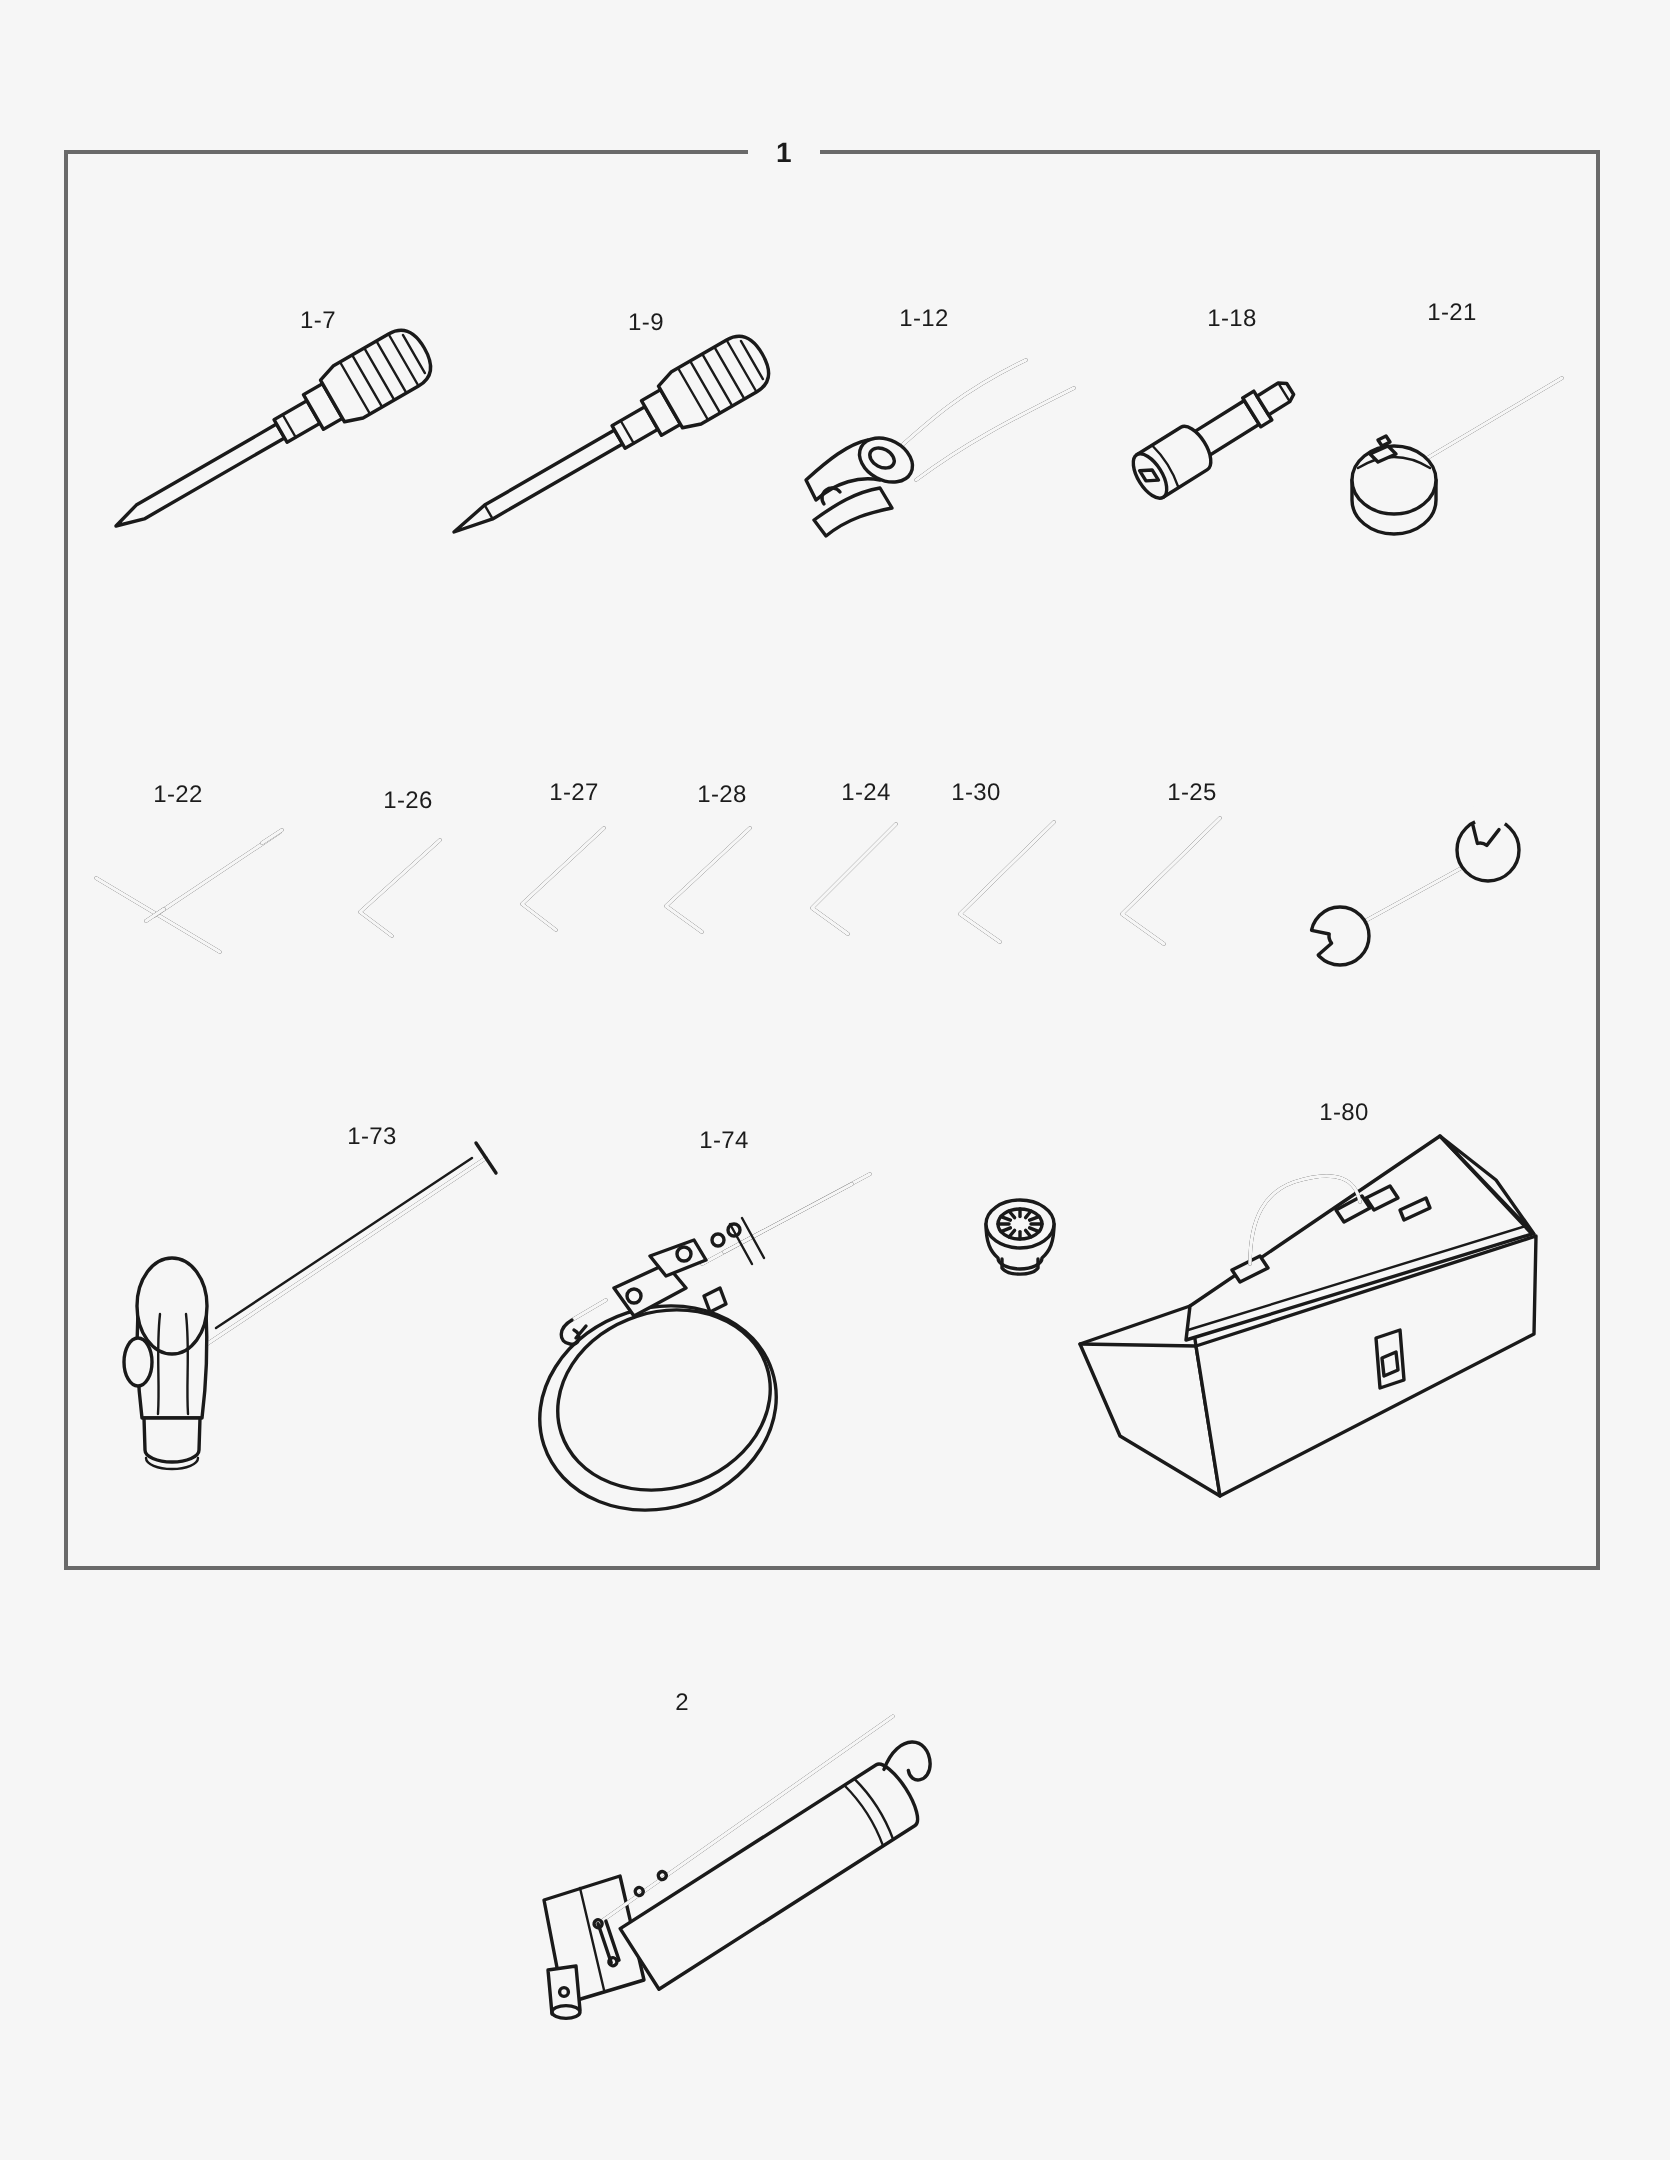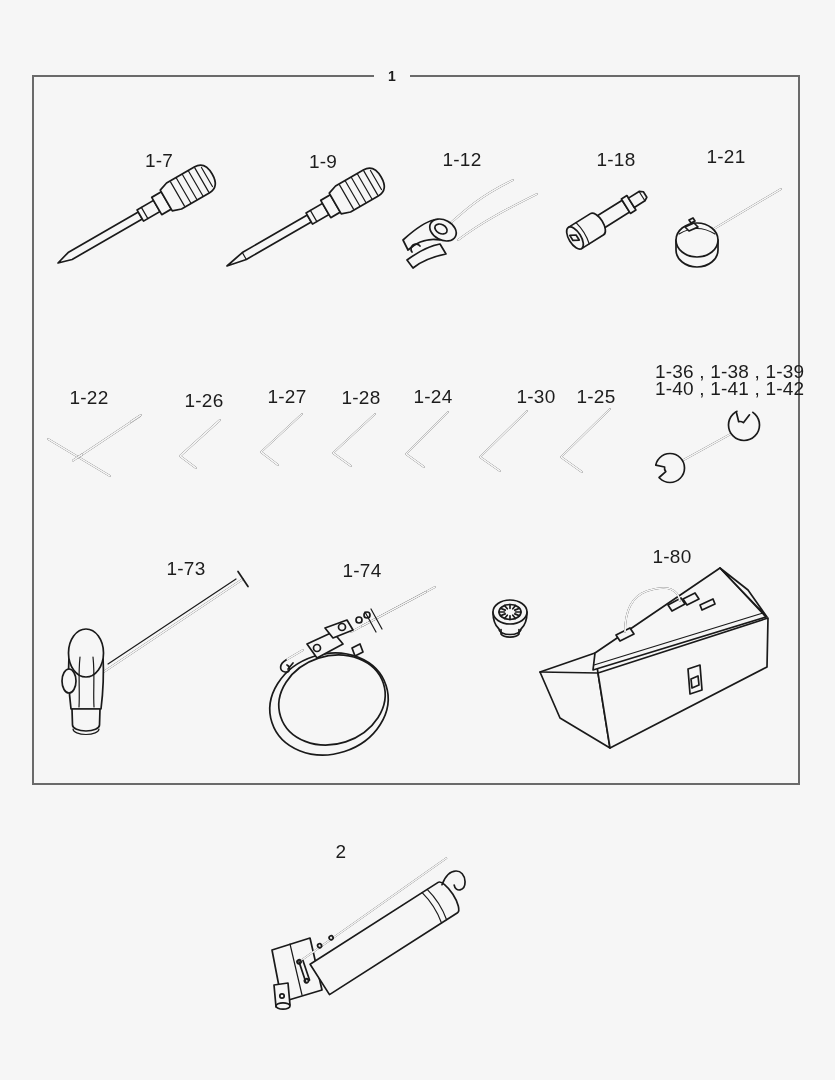--- a/index.html
+++ b/index.html
@@ -9,21 +9,21 @@
   }
   .kit-box{
     position:absolute;left:32px;top:75px;width:768px;height:710px;
     border:2px solid #6a6a6a;box-sizing:border-box;
   }
   .box-label{
     position:absolute;top:-11px;left:340px;padding:0 14px;background:#f6f6f6;
     font-size:14px;line-height:20px;font-weight:bold;
   }
   .plabel{
-    position:absolute;font-size:19px;line-height:17px;letter-spacing:.2px;
+    position:absolute;font-size:12px;line-height:17px;letter-spacing:.2px;
     text-align:center;white-space:nowrap;
   }
   .plabel.left{text-align:left;}
   .tool{position:absolute;}
   svg path,svg line,svg ellipse,svg circle,svg polygon,svg rect{
     stroke:#1a1a1a;stroke-width:1.7;fill:none;stroke-linecap:round;stroke-linejoin:round;
   }
   svg .f{fill:#f6f6f6;}
   svg .e{fill:#f6f6f6;stroke:none;}
   svg .ti{stroke:#f6f6f6;}
@@ -41,26 +41,22 @@
   <div class="plabel" style="left:119px;top:152px;width:80px">1-7</div>
   <div class="plabel" style="left:283px;top:153px;width:80px">1-9</div>
   <div class="plabel" style="left:422px;top:151px;width:80px">1-12</div>
   <div class="plabel" style="left:576px;top:151px;width:80px">1-18</div>
   <div class="plabel" style="left:686px;top:148px;width:80px">1-21</div>
   <div class="plabel" style="left:49px;top:389px;width:80px">1-22</div>
   <div class="plabel" style="left:164px;top:392px;width:80px">1-26</div>
   <div class="plabel" style="left:247px;top:388px;width:80px">1-27</div>
   <div class="plabel" style="left:321px;top:389px;width:80px">1-28</div>
   <div class="plabel" style="left:393px;top:388px;width:80px">1-24</div>
-  <div class="plabel" style="left:496px;top:388px;width:80px">1-30</div>
+  <div class="plabel" style="left:448px;top:388px;width:80px">1-30</div>
   <div class="plabel" style="left:556px;top:388px;width:80px">1-25</div>
-  <div class="plabel left" style="left:655px;top:363px">
-    <span>1-36 , 1-38 , 1-39</span><br>
-    <span>1-40 , 1-41 , 1-42</span>
-  </div>
   <div class="plabel" style="left:146px;top:560px;width:80px">1-73</div>
   <div class="plabel" style="left:322px;top:562px;width:80px">1-74</div>
   <div class="plabel" style="left:632px;top:548px;width:80px">1-80</div>
   <div class="plabel" style="left:301px;top:843px;width:80px">2</div>
 
   <svg class="tool" style="left:40px;top:155px" width="200" height="120">
     <g transform="translate(18,108) rotate(-30)">
       <path class="f" d="M0,0 L14,-4 L95,-4 L95,4 L14,4 Z"></path>
       <path class="f" d="M95,-6.5 H114 V6.5 H95 Z"></path>
         <line class="thin" x1="100" y1="-6.5" x2="100" y2="6.5"></line>

